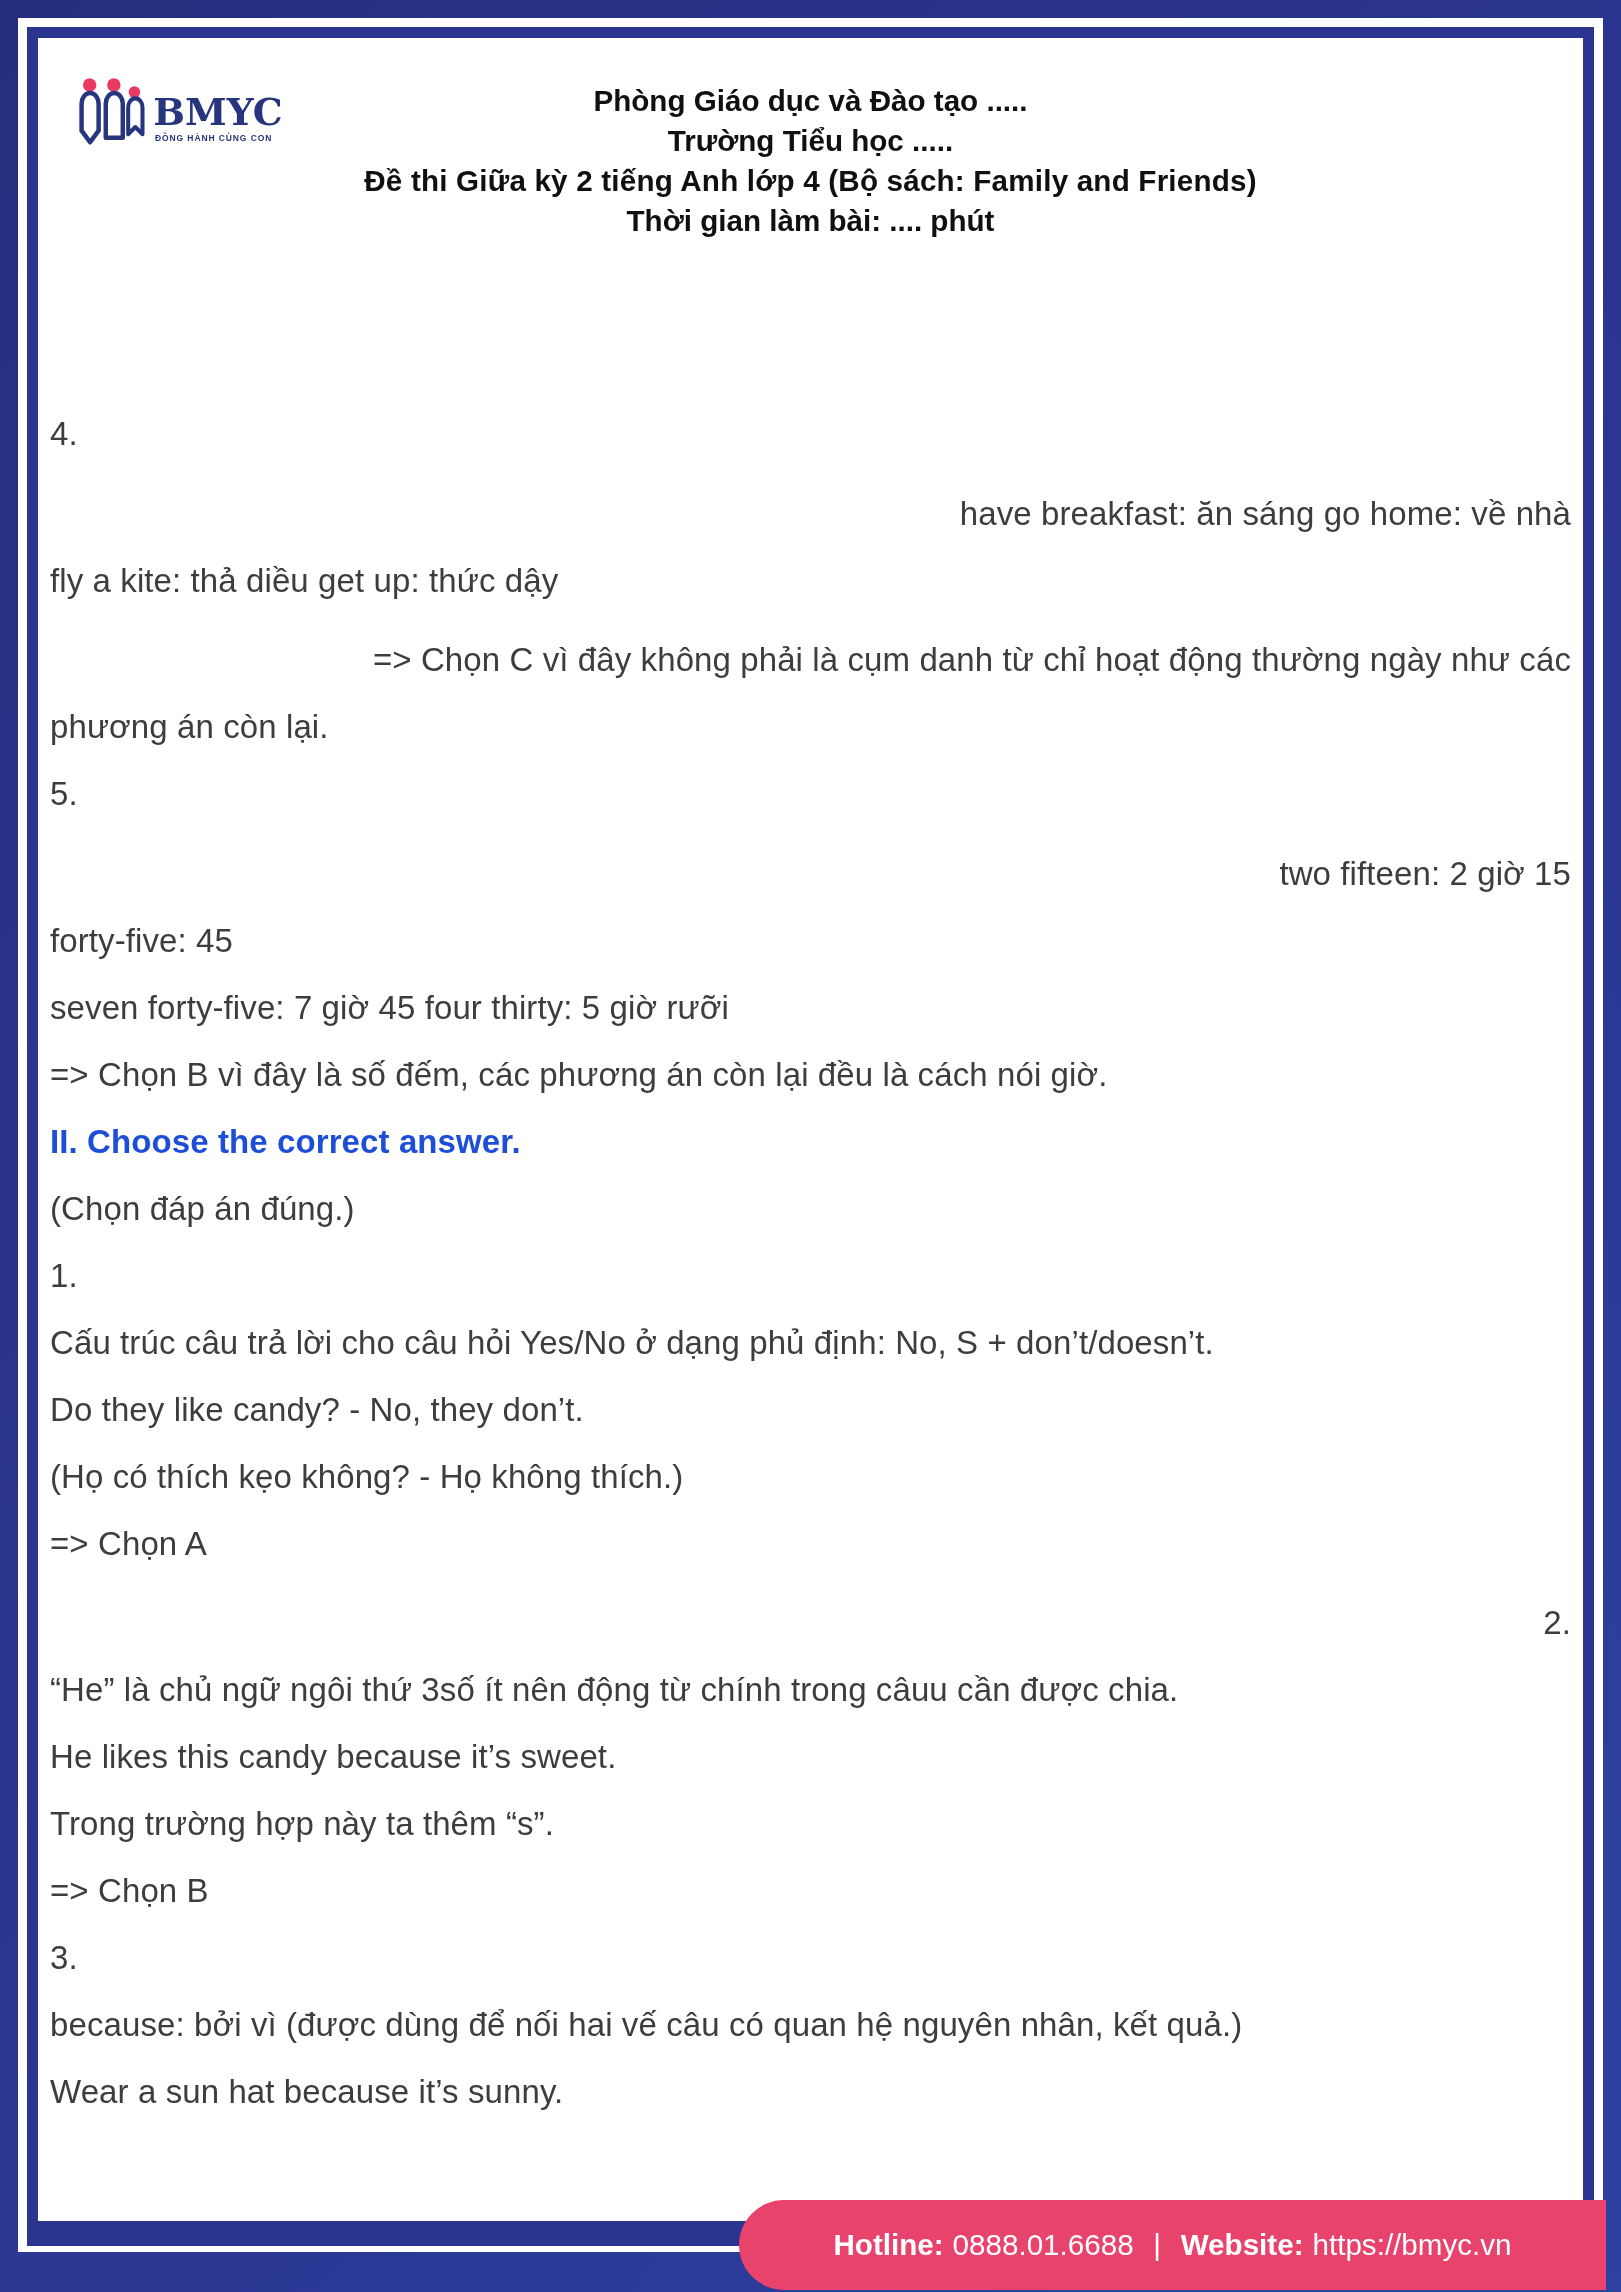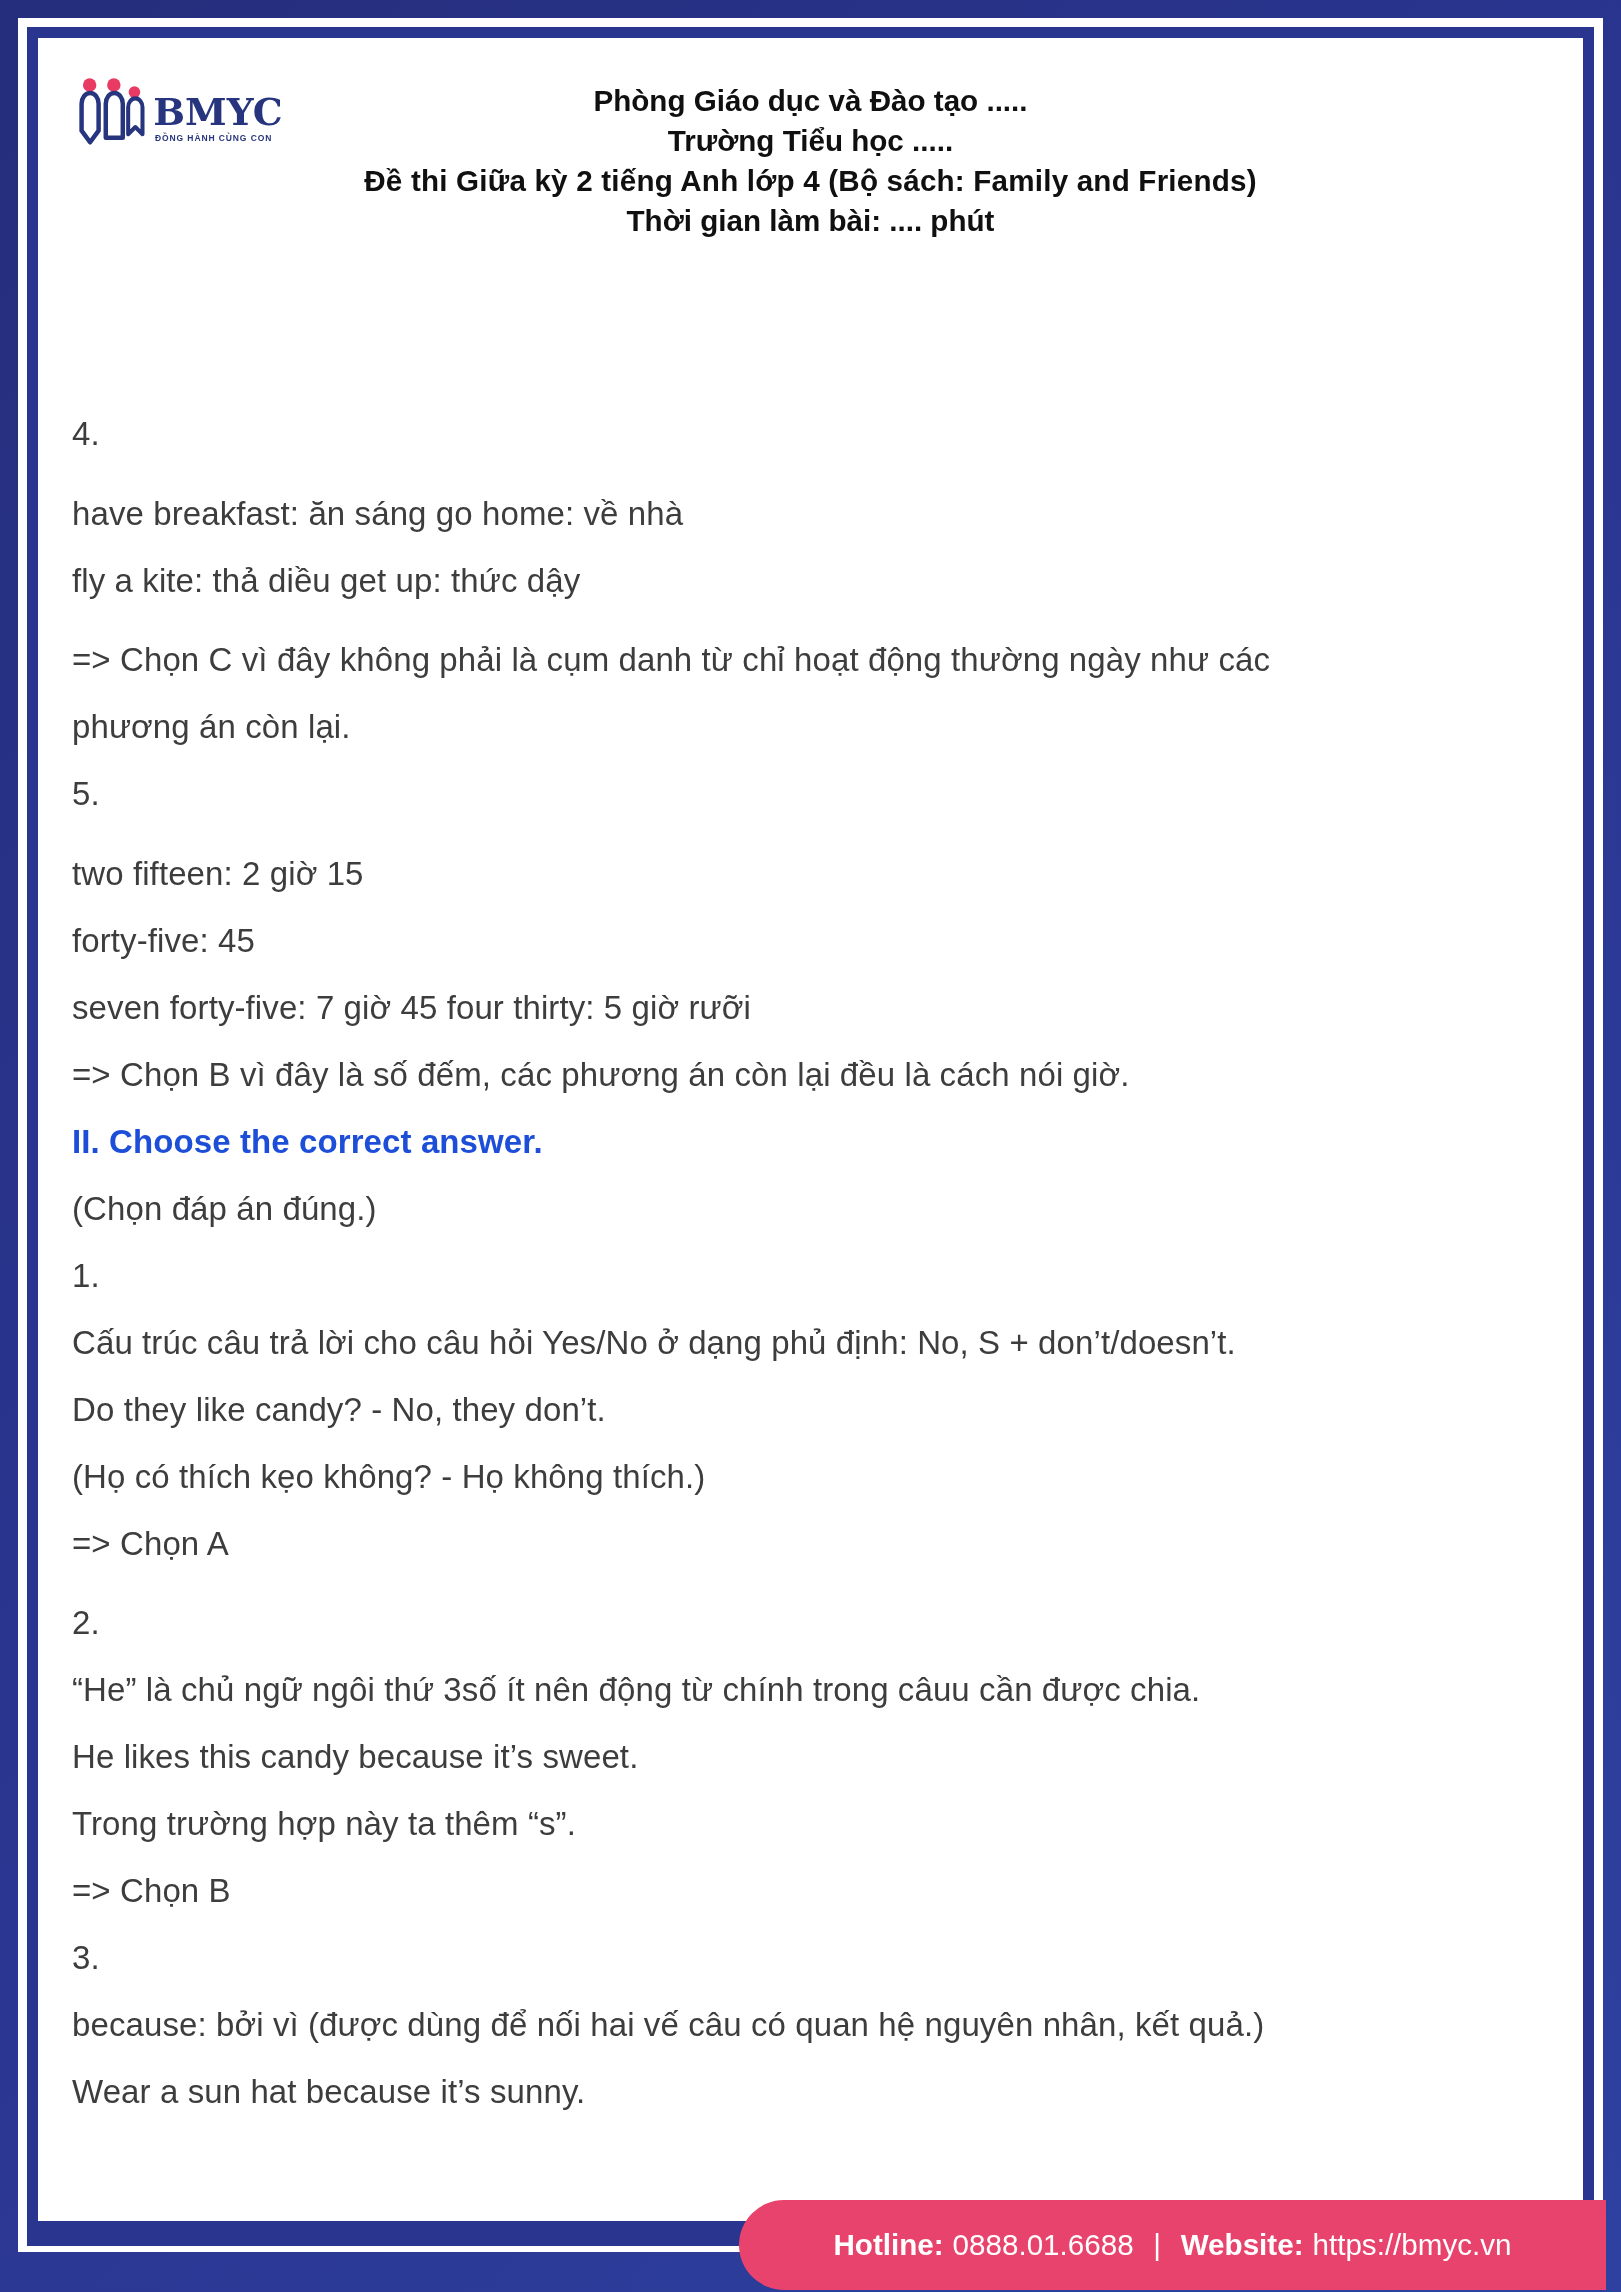--- a/index.html
+++ b/index.html
@@ -9,30 +9,30 @@
     font-family:"Liberation Sans", sans-serif;
   }
   
   .frame-outer{position:absolute;inset:0;
     background:linear-gradient(135deg,#252e7c 0%,#2a3590 45%,#2e41a0 100%);}
   .frame-white{position:absolute;left:18px;top:18px;right:18px;bottom:41px;background:#ffffff;}
   .frame-inner{position:absolute;left:27px;top:27px;right:27px;bottom:47px;
     border:11.6px solid #2a3590;border-bottom-width:25px;background:#ffffff;}
   
   .content{position:absolute;left:39px;top:39px;right:39px;bottom:72px;
-    padding:0 33px;box-sizing:border-box;}
+    padding:0 11px;box-sizing:border-box;}
   .logo{position:absolute;left:39px;top:36px;width:215px;height:79px;}
   .header{margin-top:42px;text-align:center;}
   .header p{margin:0;font-size:29.6px;line-height:40px;font-weight:700;color:#101010;}
   .header .title{letter-spacing:0.2px;}
   .body-text{margin-top:159px;}
   .line{margin:0;font-size:33px;line-height:67px;color:#3d3d3d;font-weight:400;
     letter-spacing:0.1px;white-space:nowrap;}
   .line.bold{font-weight:700;color:#1d4ed8;}
-  .line.gap{margin-top:12.5px;}
+  .line.gap{margin-top:12.5px;text-align:right;}
   
   .footer-pill{position:absolute;left:739px;right:15px;top:2200px;height:90px;z-index:5;
     background:#e8436c;border-radius:46px 0 0 46px;
     display:flex;align-items:center;justify-content:center;
     color:#ffffff;font-size:29.6px;}
   .footer-pill .f-bold{font-weight:700;margin-right:9px;}
   .footer-pill .f-sep{margin:0 19.7px;font-weight:400;}
 </style>
 </head>
 <body>

